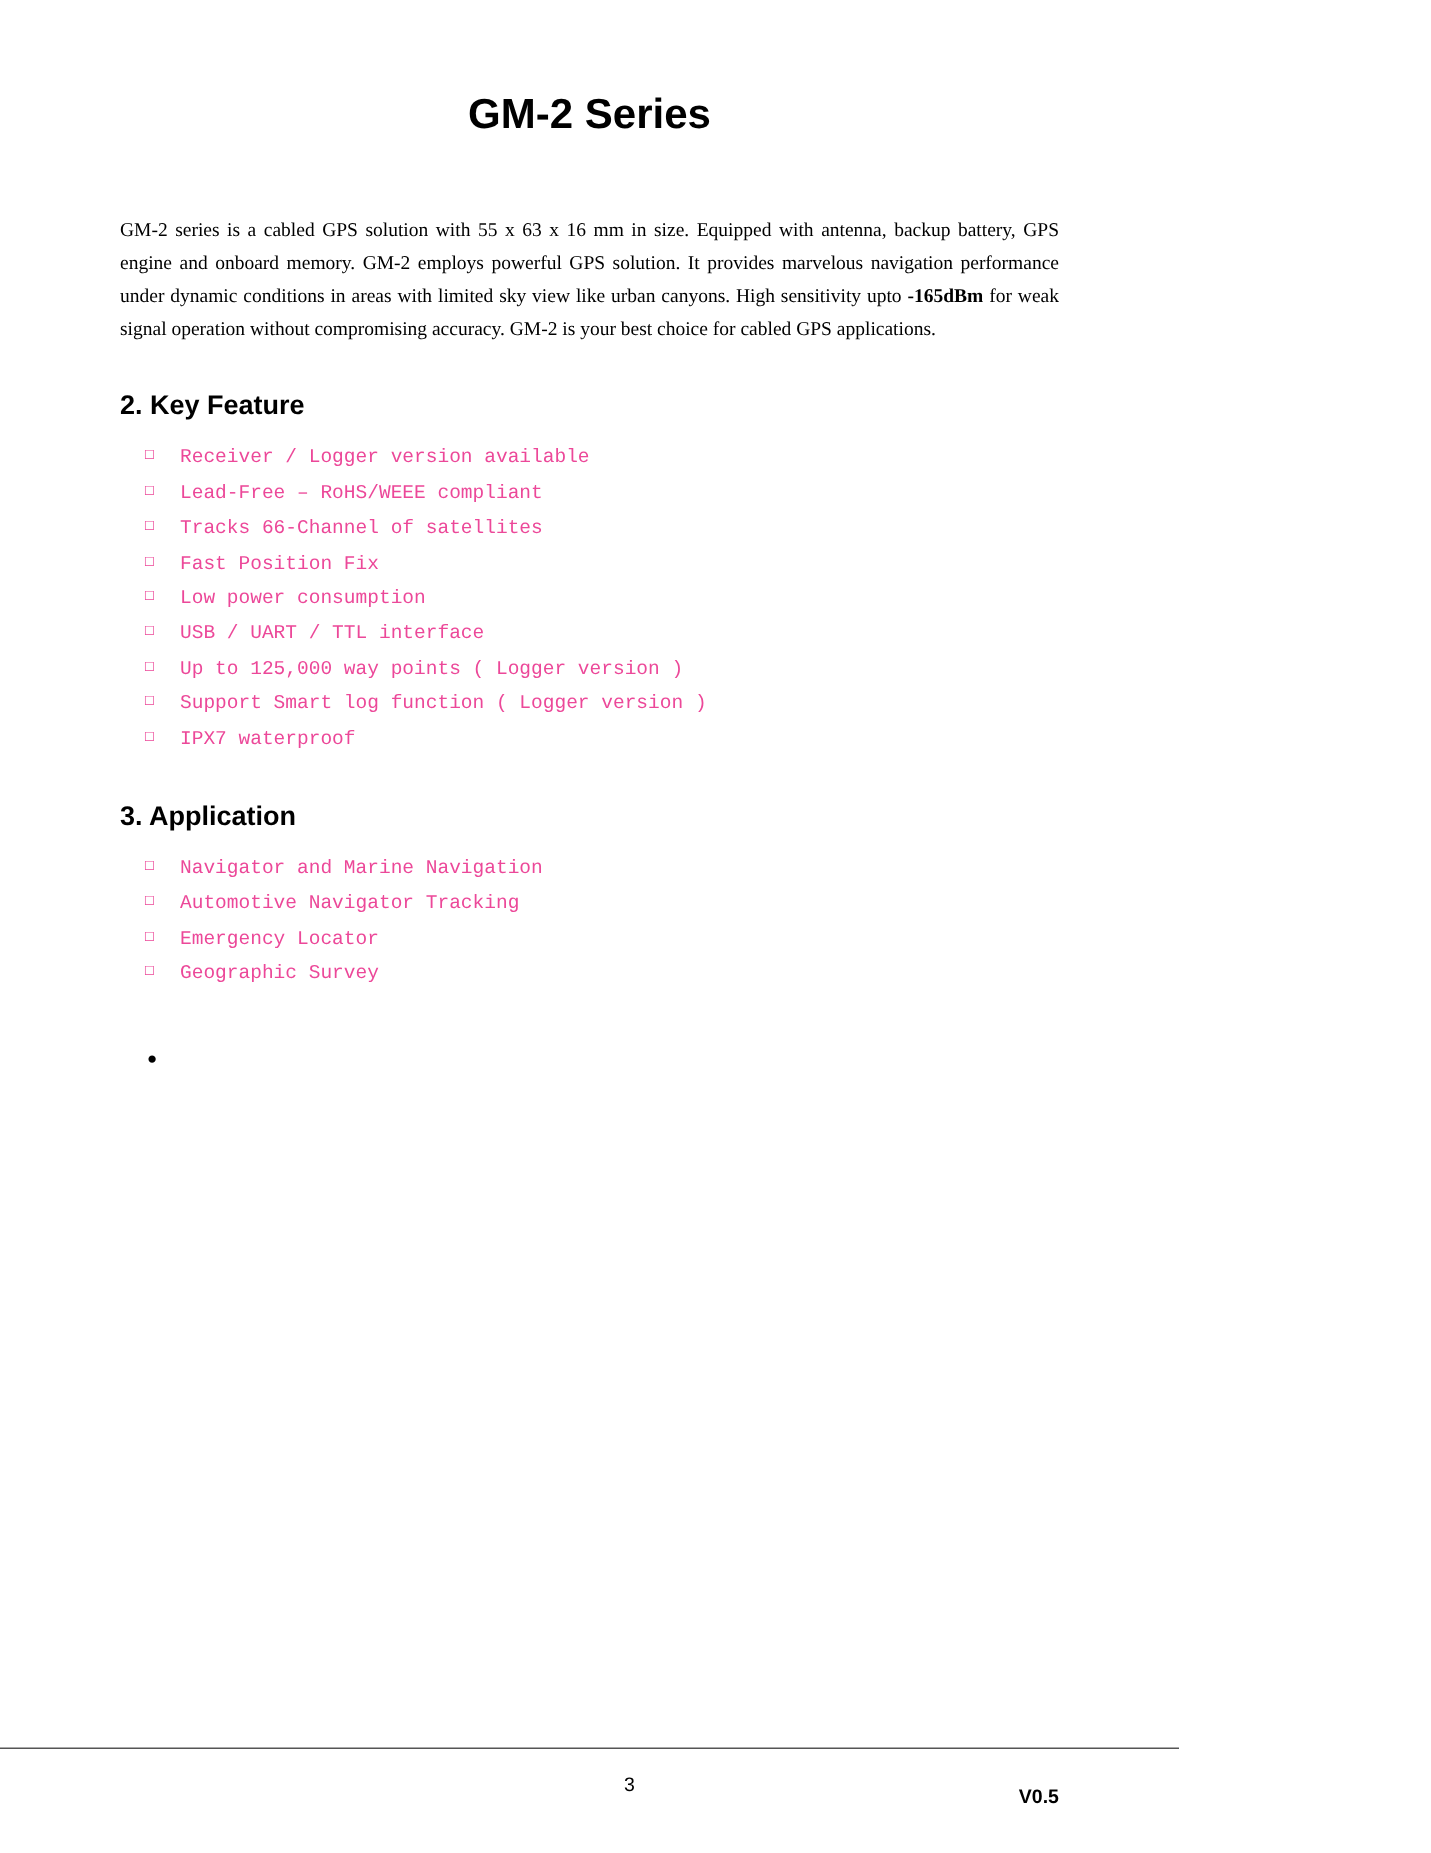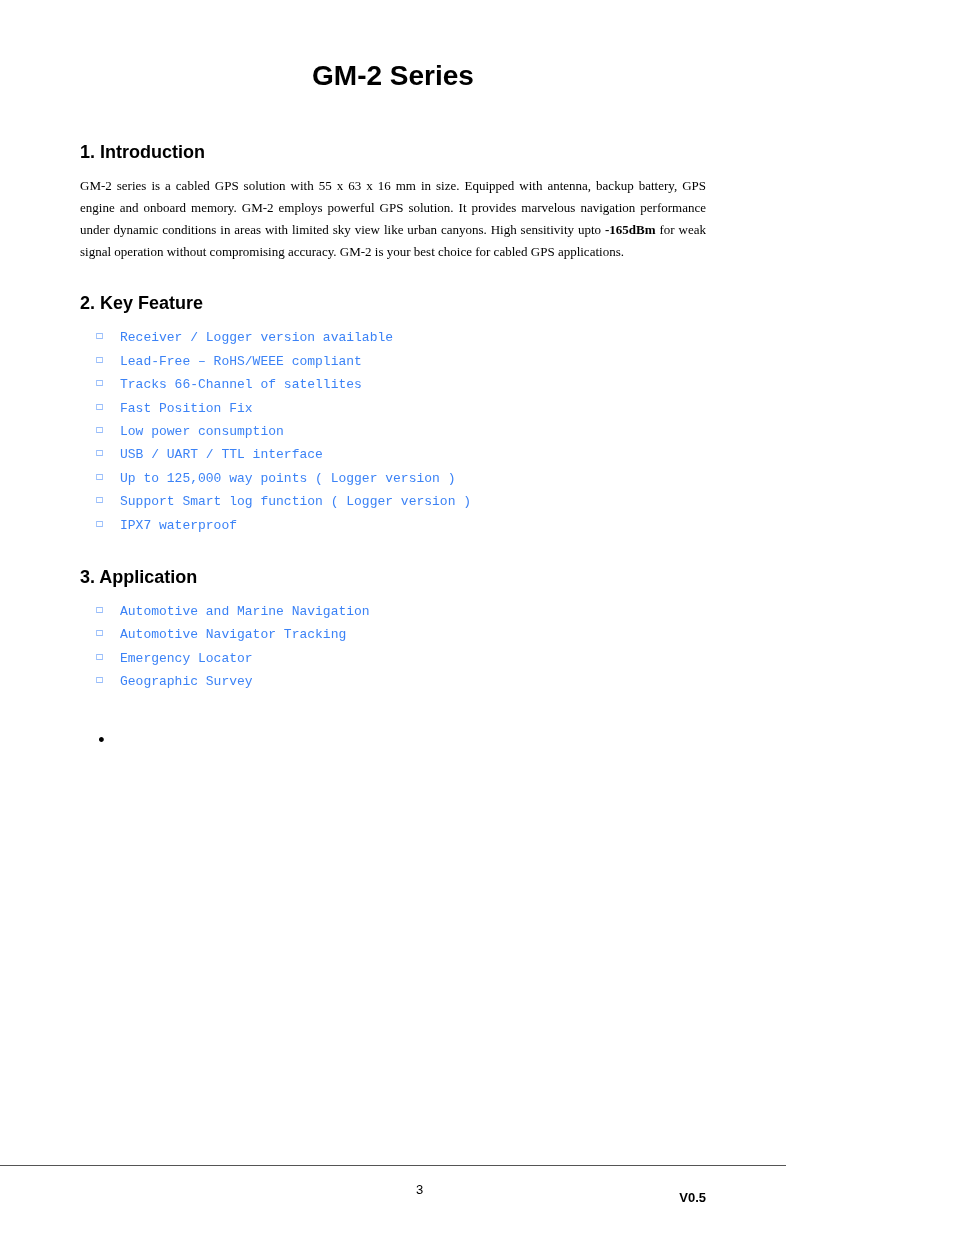--- a/index.html
+++ b/index.html
@@ -60,21 +60,21 @@
     .feature-list {
       list-style: none;
       padding: 0;
       margin: 0;
     }
 
     .feature-list li {
       font-family: 'Courier New', Courier, monospace;
       font-size: 13px;
       line-height: 1.8;
-      color: #3b82f6;
+      color: #ec4899;
       padding-left: 40px;
       position: relative;
     }
 
     .feature-list li::before {
       content: '☐';
       position: absolute;
       left: 16px;
       font-size: 12px;
     }
@@ -119,21 +119,20 @@
     }
   </style>
 </head>
 <body>
 
 <div class="page">
 
   <h1 class="page-title">GM-2 Series</h1>
 
   <div class="section">
-    <h2 class="section-heading">1. Introduction</h2>
     <p class="intro-text">
       GM-2 series is a cabled GPS solution with 55 x 63 x 16 mm in size. Equipped with antenna,
       backup battery, GPS engine and onboard memory. GM-2 employs powerful GPS solution.
       It provides marvelous navigation performance under dynamic conditions in areas with
       limited sky view like urban canyons. High sensitivity upto <strong>-165dBm</strong> for weak signal
       operation without compromising accuracy. GM-2 is your best choice for cabled GPS
       applications.
     </p>
   </div>
 
@@ -148,21 +147,21 @@
       <li>USB / UART / TTL interface</li>
       <li>Up to 125,000 way points ( Logger version )</li>
       <li>Support Smart log function ( Logger version )</li>
       <li>IPX7 waterproof</li>
     </ul>
   </div>
 
   <div class="section">
     <h2 class="section-heading">3. Application</h2>
     <ul class="feature-list">
-      <li>Automotive and Marine Navigation</li>
+      <li>Navigator and Marine Navigation</li>
       <li>Automotive Navigator Tracking</li>
       <li>Emergency Locator</li>
       <li>Geographic Survey</li>
     </ul>
   </div>
 
   <div class="bullet-point">•</div>
 
   <div class="footer">
     <div class="footer-left"></div>

